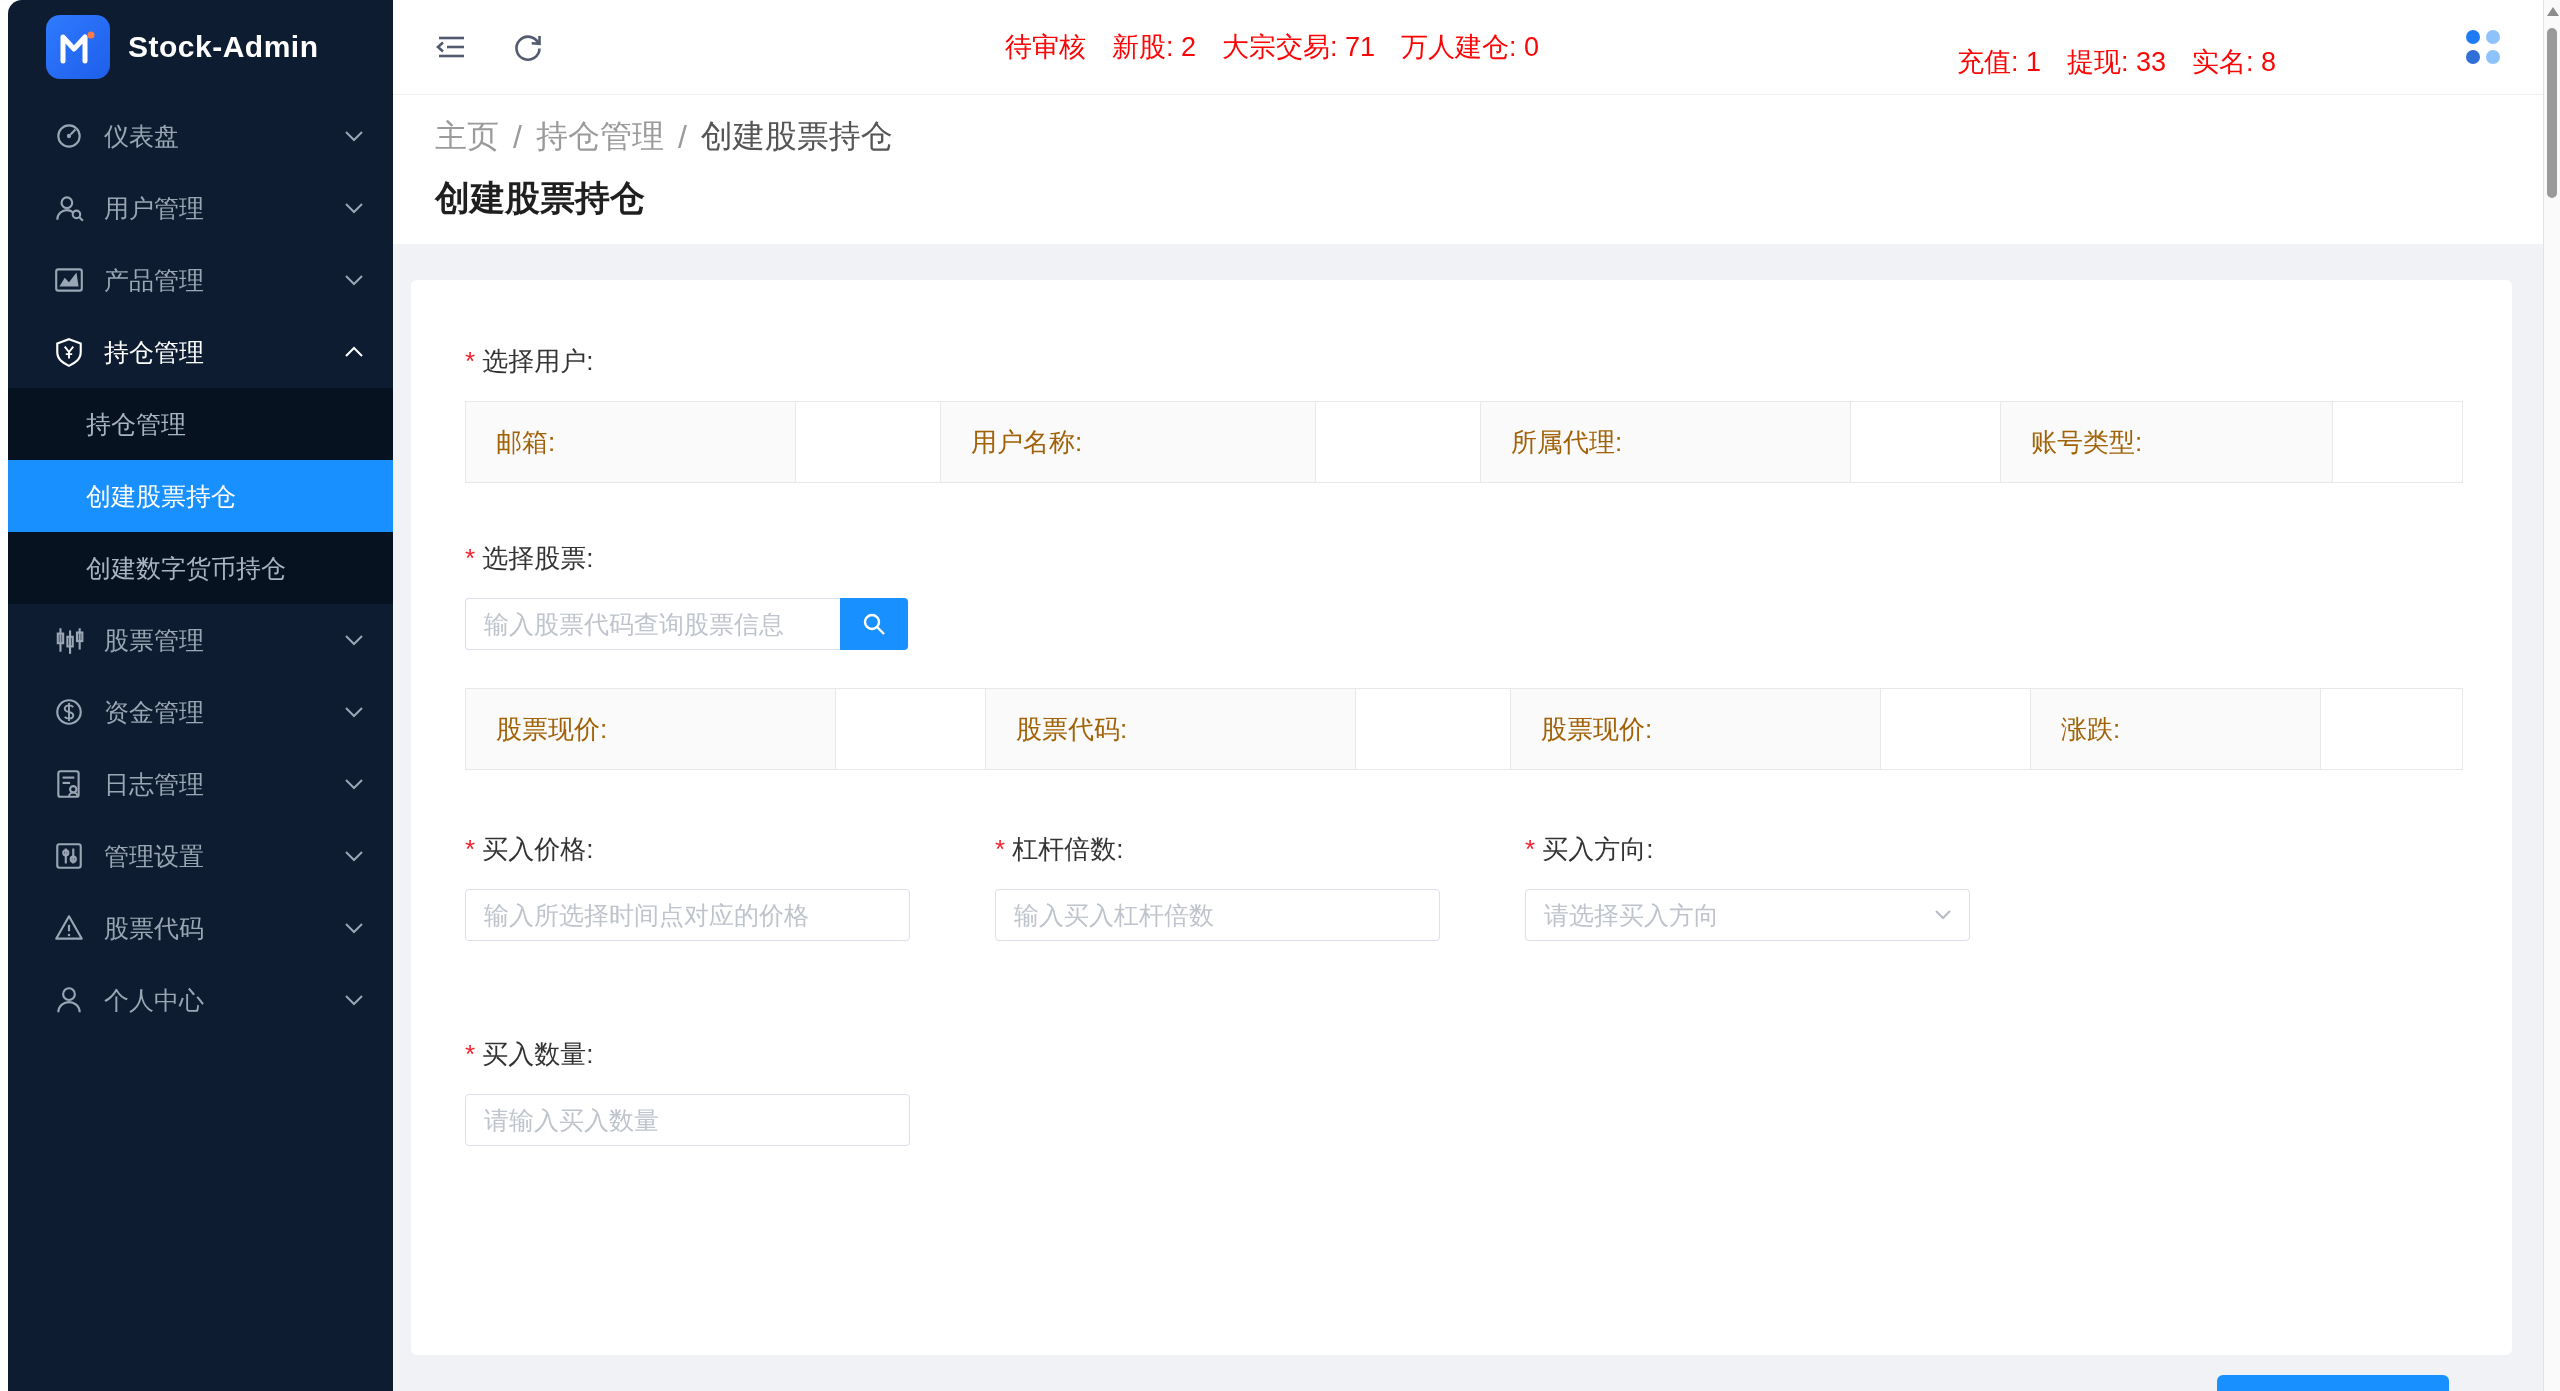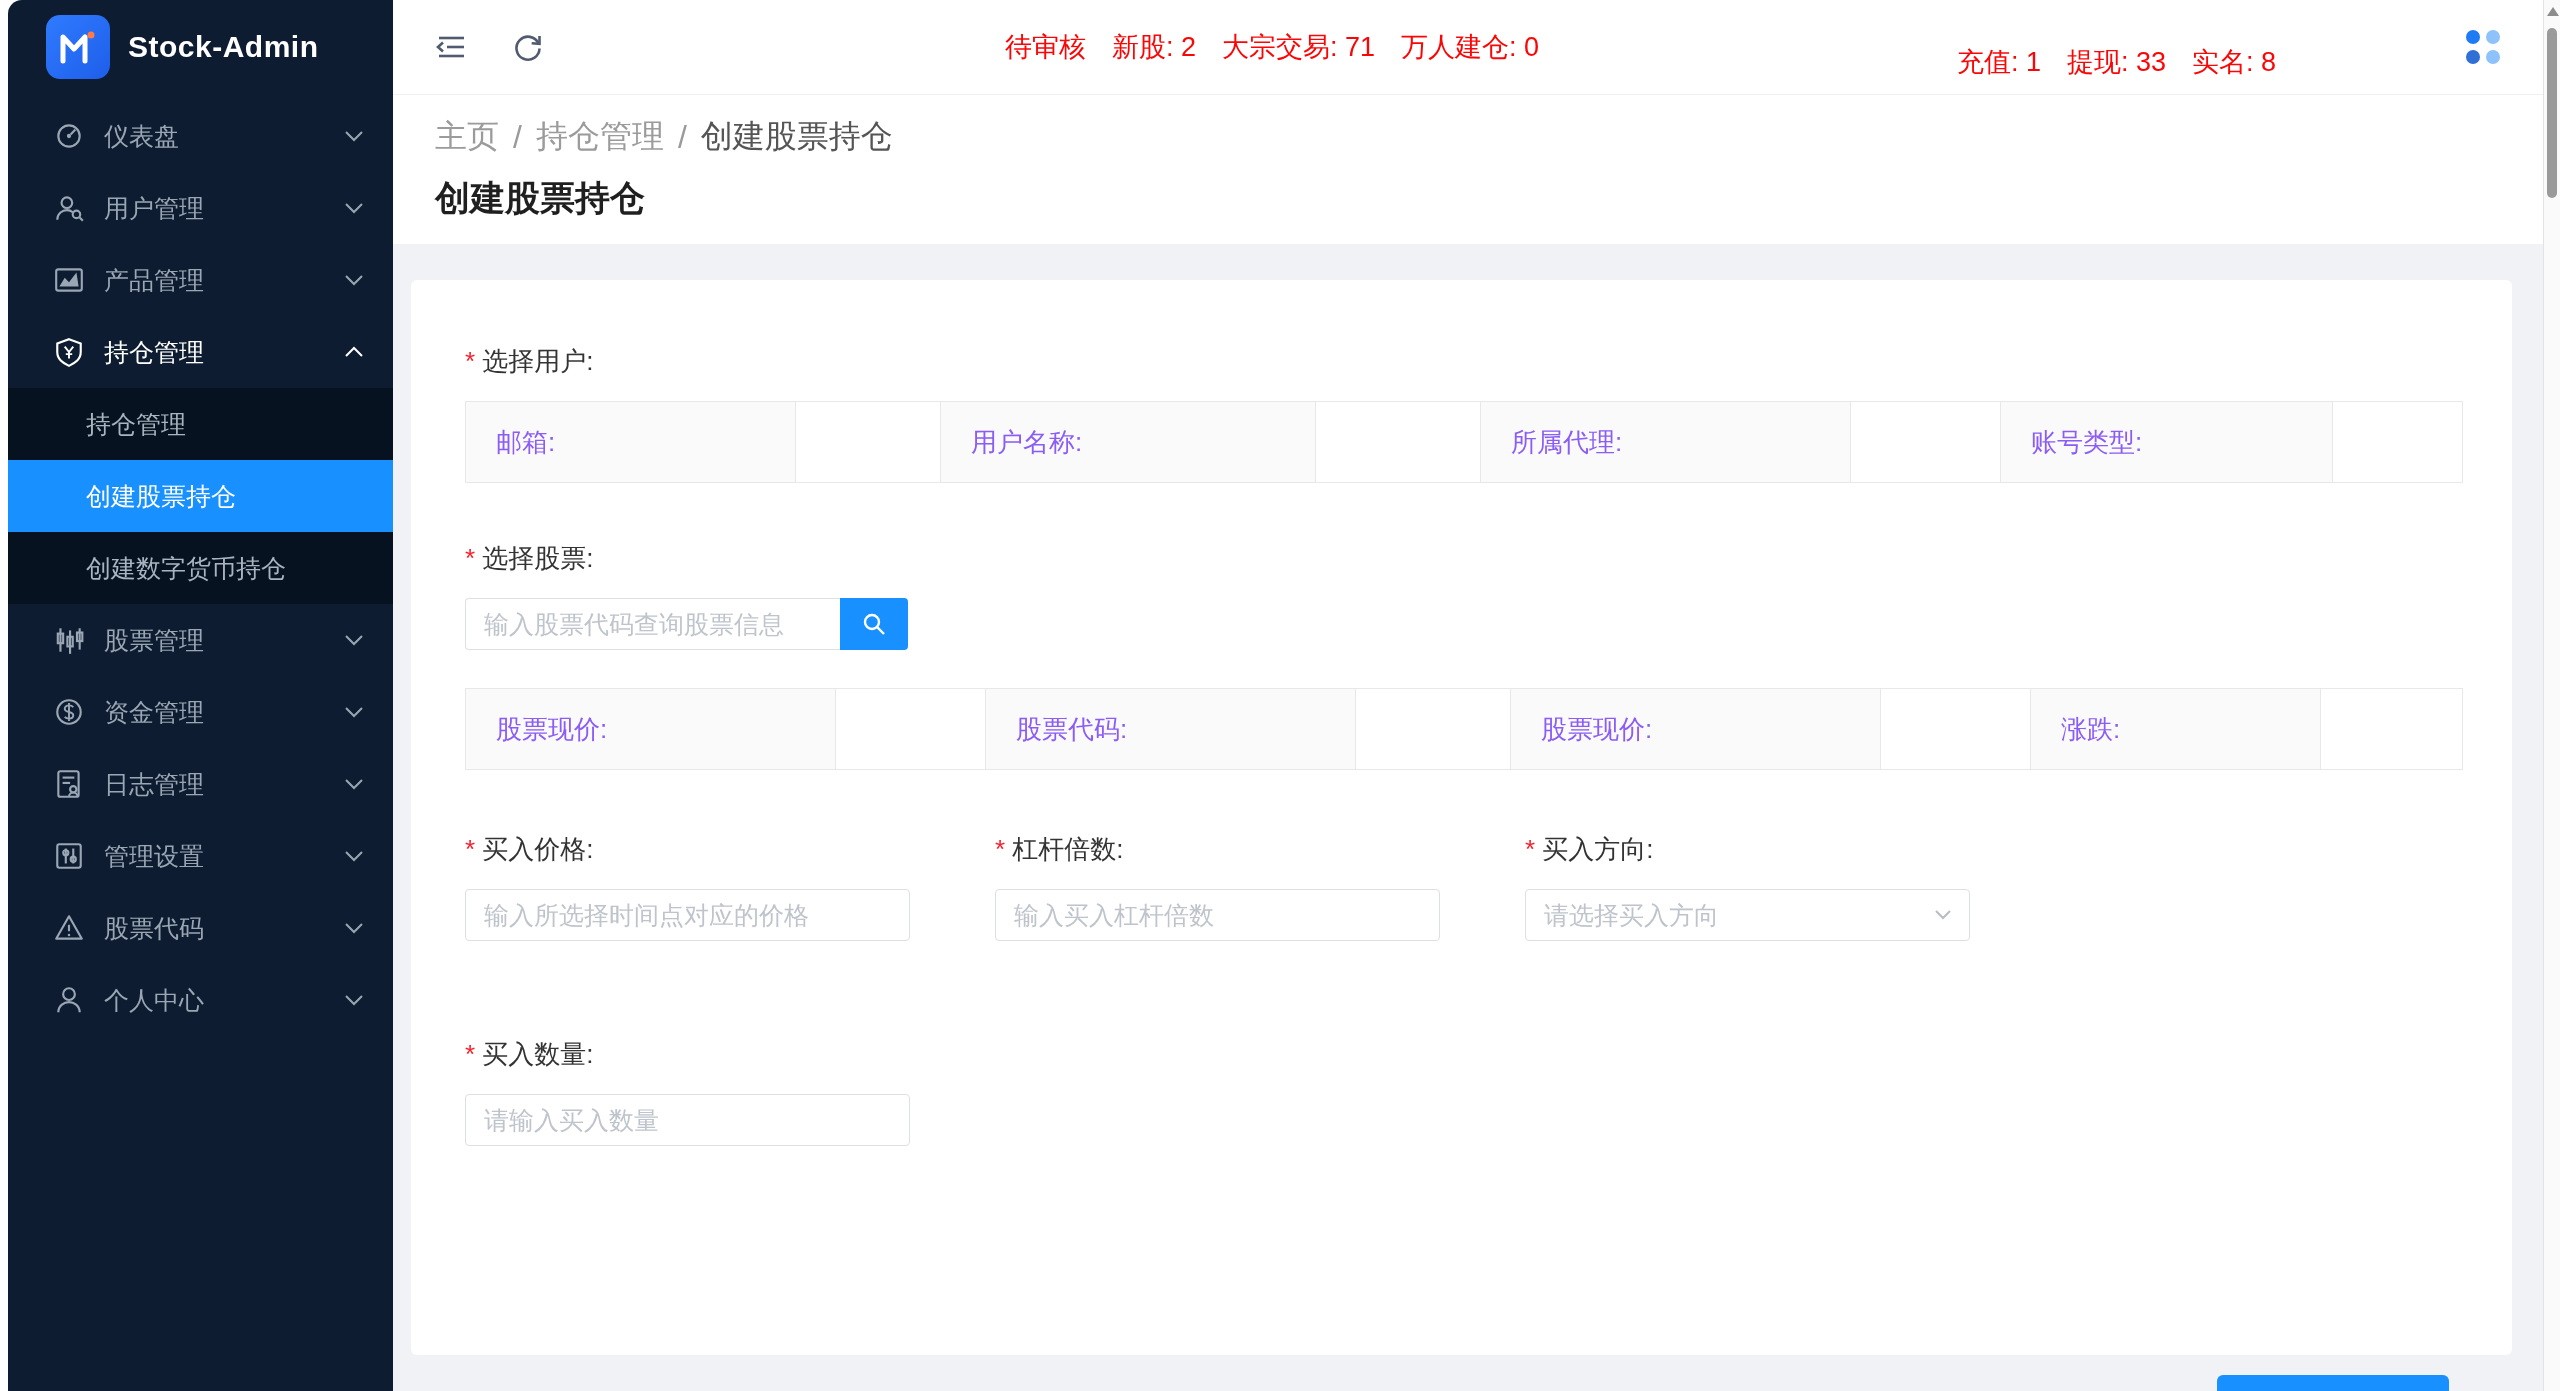--- a/index.html
+++ b/index.html
@@ -49,21 +49,21 @@
   .field-label { font-size:26px; color:#333333; margin-bottom:22px; display:flex; align-items:center; }
   .req-star { color:#f5222d; margin-right:7px; font-size:26px; }
   .search-row { display:flex; margin-bottom:38px; }
   .search-row input { width:375px; height:52px; border:1px solid #dcdfe6; border-right:none;
     border-radius:4px 0 0 4px; font-size:25px; padding:0 18px; color:#333; outline:none; }
   .search-row input::placeholder { color:#bfc4cc; }
   .search-btn { width:68px; height:52px; background:#1890ff; border:none; border-radius:0 4px 4px 0;
     display:flex; align-items:center; justify-content:center; cursor:pointer; }
 
   table.desc { border-collapse:collapse; width:1997px; table-layout:fixed; }
-  table.desc td { border:1px solid #e8e8e8; height:81px; font-size:26px; color:#8b5cf6;
+  table.desc td { border:1px solid #e8e8e8; height:81px; font-size:26px; color:#a16207;
     padding-left:30px; background:#ffffff; }
   table.desc td.lbl { background:#fafafa; }
   .mb58 { margin-bottom:58px; }
   .mb62 { margin-bottom:62px; }
 
   .triple-row { display:flex; gap:85px; margin-bottom:96px; }
   .fi-input { width:445px; height:52px; border:1px solid #dcdfe6; border-radius:4px;
     font-size:25px; padding:0 18px; color:#333; outline:none; background:#fff; }
   .fi-input::placeholder { color:#bfc4cc; }
   .select-box { position:relative; width:445px; height:52px; border:1px solid #dcdfe6; border-radius:4px;

